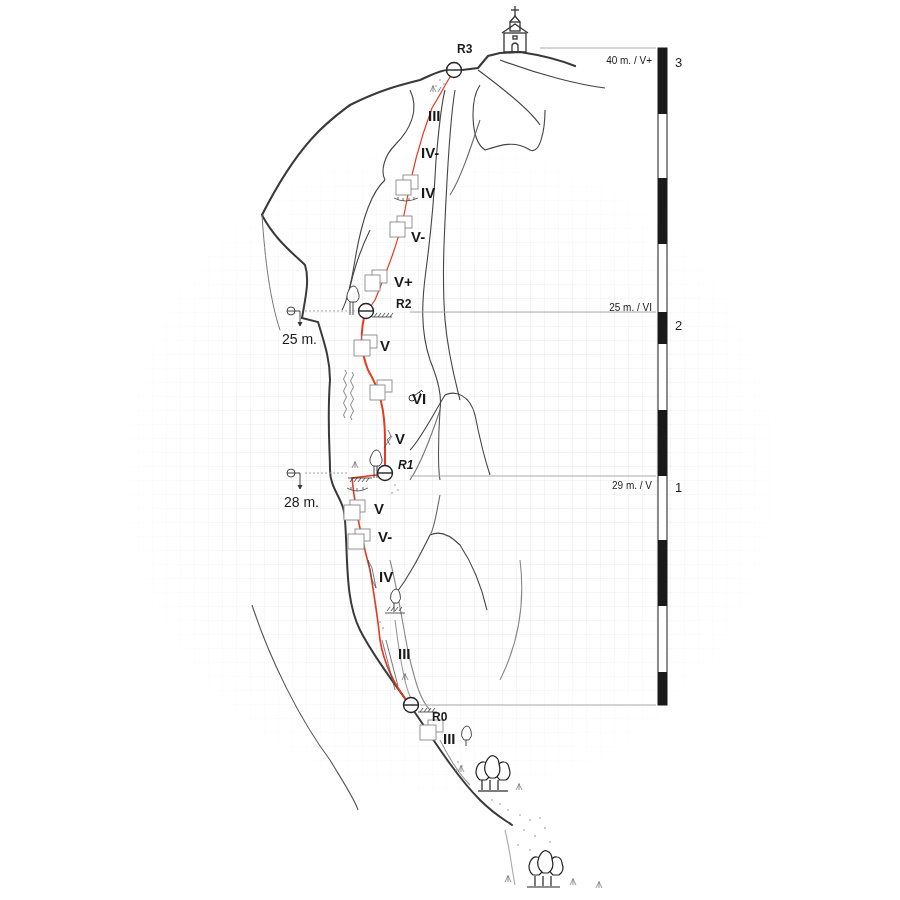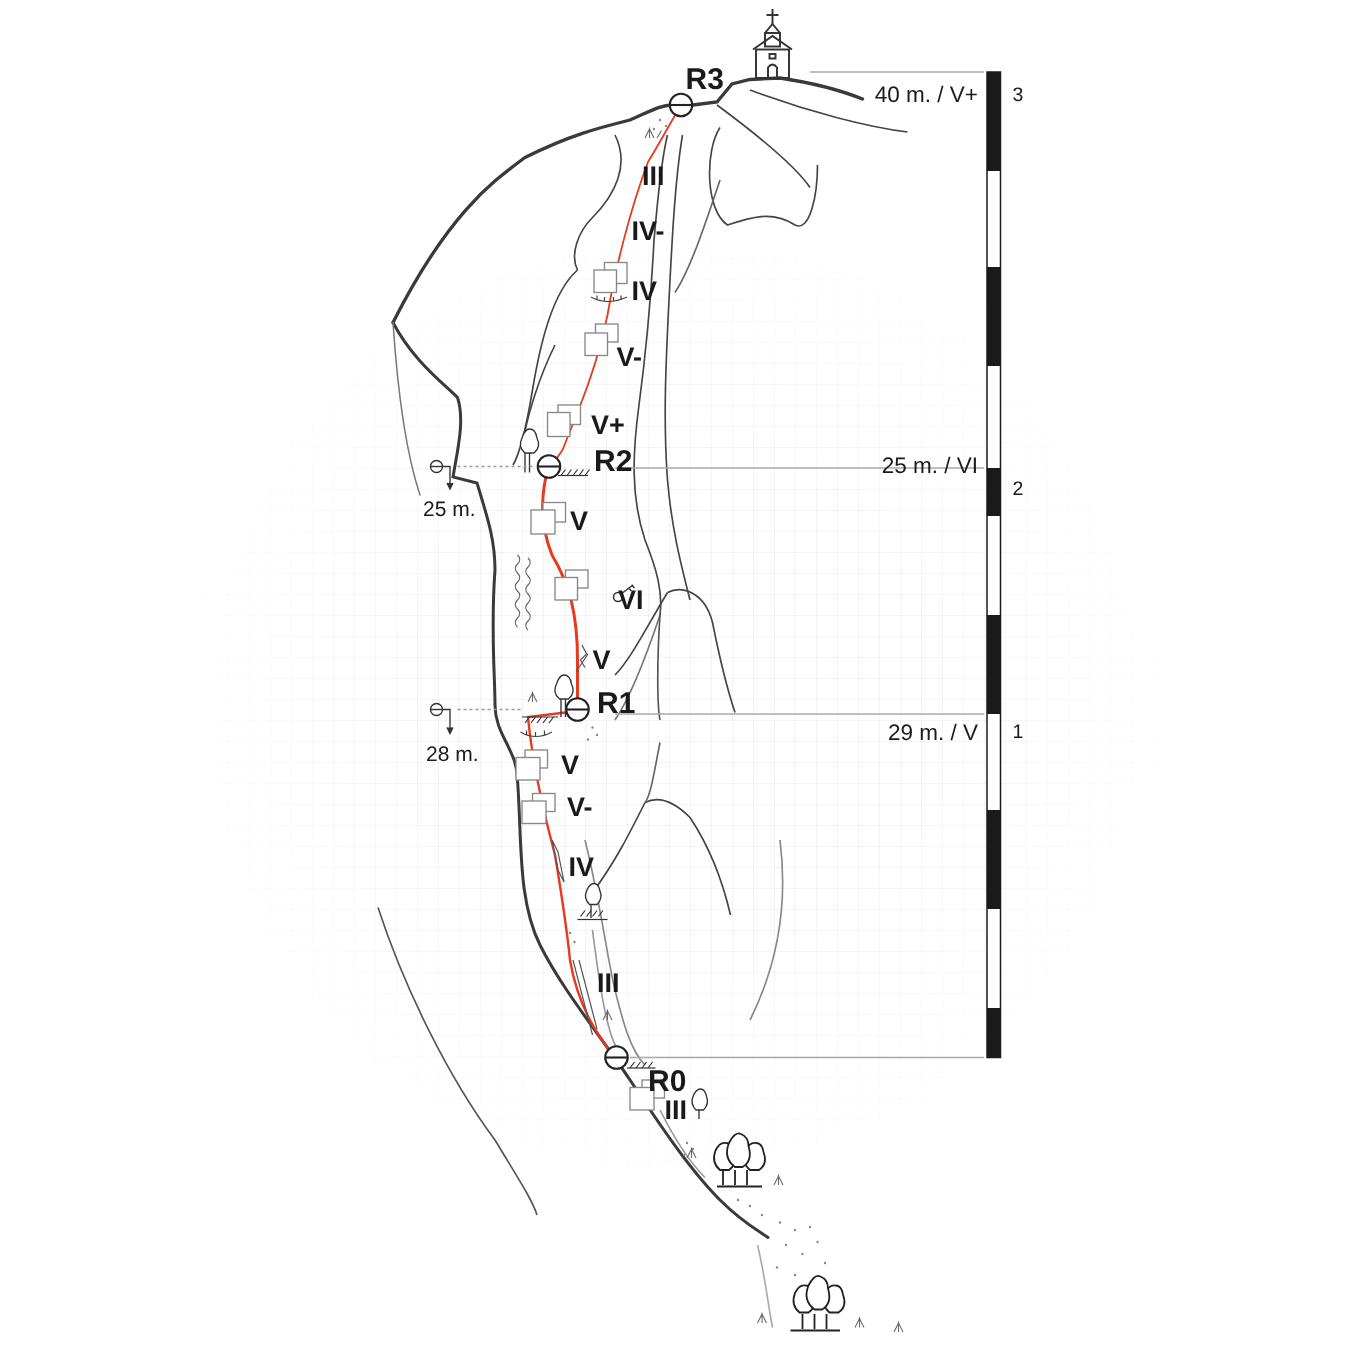--- a/index.html
+++ b/index.html
@@ -8,23 +8,23 @@
     position:absolute; left:110px; top:130px; width:680px; height:680px;
     background-image:
       linear-gradient(to right, rgba(0,0,0,0.045) 1px, transparent 1px),
       linear-gradient(to bottom, rgba(0,0,0,0.045) 1px, transparent 1px);
     background-size:14px 14px;
     -webkit-mask-image: radial-gradient(circle at center, #000 35%, transparent 72%);
     mask-image: radial-gradient(circle at center, #000 35%, transparent 72%);
   }
   svg.topo { position:absolute; left:0; top:0; }
   .lbl { position:absolute; color:#1a1a1a; white-space:nowrap; }
-  .grade { font-weight:bold; font-size:18px; }
-  .belay { font-weight:bold; font-size:20px; }
-  .pitch { font-size:15px; }
+  .grade { font-weight:bold; font-size:15px; }
+  .belay { font-weight:bold; font-size:12px; }
+  .pitch { font-size:10px; }
   .pnum { font-size:13px; }
   .rap { font-size:14px; }
 </style>
 </head>
 <body>
 
 <div class="grid"></div>
 
 <svg class="topo" width="900" height="900" viewBox="0 0 900 900">
 
@@ -264,21 +264,21 @@
         <line x1="287" y1="473" x2="295" y2="473"></line>
         <path d="M 295 473 L 300 473 L 300 488"></path>
         <path d="M 298 485 L 300 489 L 302 485" fill="#333"></path>
         <line x1="305" y1="473" x2="348" y2="473" stroke-dasharray="2 2" stroke="#999"></line>
       </g>
   </g>
 </svg>
 
 <div class="lbl belay" style="left:457px;top:42px;">R3</div>
 <div class="lbl belay" style="left:396px;top:297px;text-align:right;">R2</div>
-<div class="lbl belay" style="left:398px;top:458px;">R1</div>
+<div class="lbl belay" style="left:398px;top:458px;font-style:italic;">R1</div>
 <div class="lbl belay" style="left:432px;top:690px;margin-top:20px;">R0</div>
 
 <div class="lbl grade" style="left:428px;top:107px;">III</div>
 <div class="lbl grade" style="left:421px;top:144px;">IV-</div>
 <div class="lbl grade" style="left:421px;top:184px;">IV</div>
 <div class="lbl grade" style="left:411px;top:228px;">V-</div>
 <div class="lbl grade" style="left:394px;top:273px;">V+</div>
 <div class="lbl grade" style="left:380px;top:337px;">V</div>
 <div class="lbl grade" style="left:412px;top:390px;">VI</div>
 <div class="lbl grade" style="left:395px;top:430px;">V</div>

